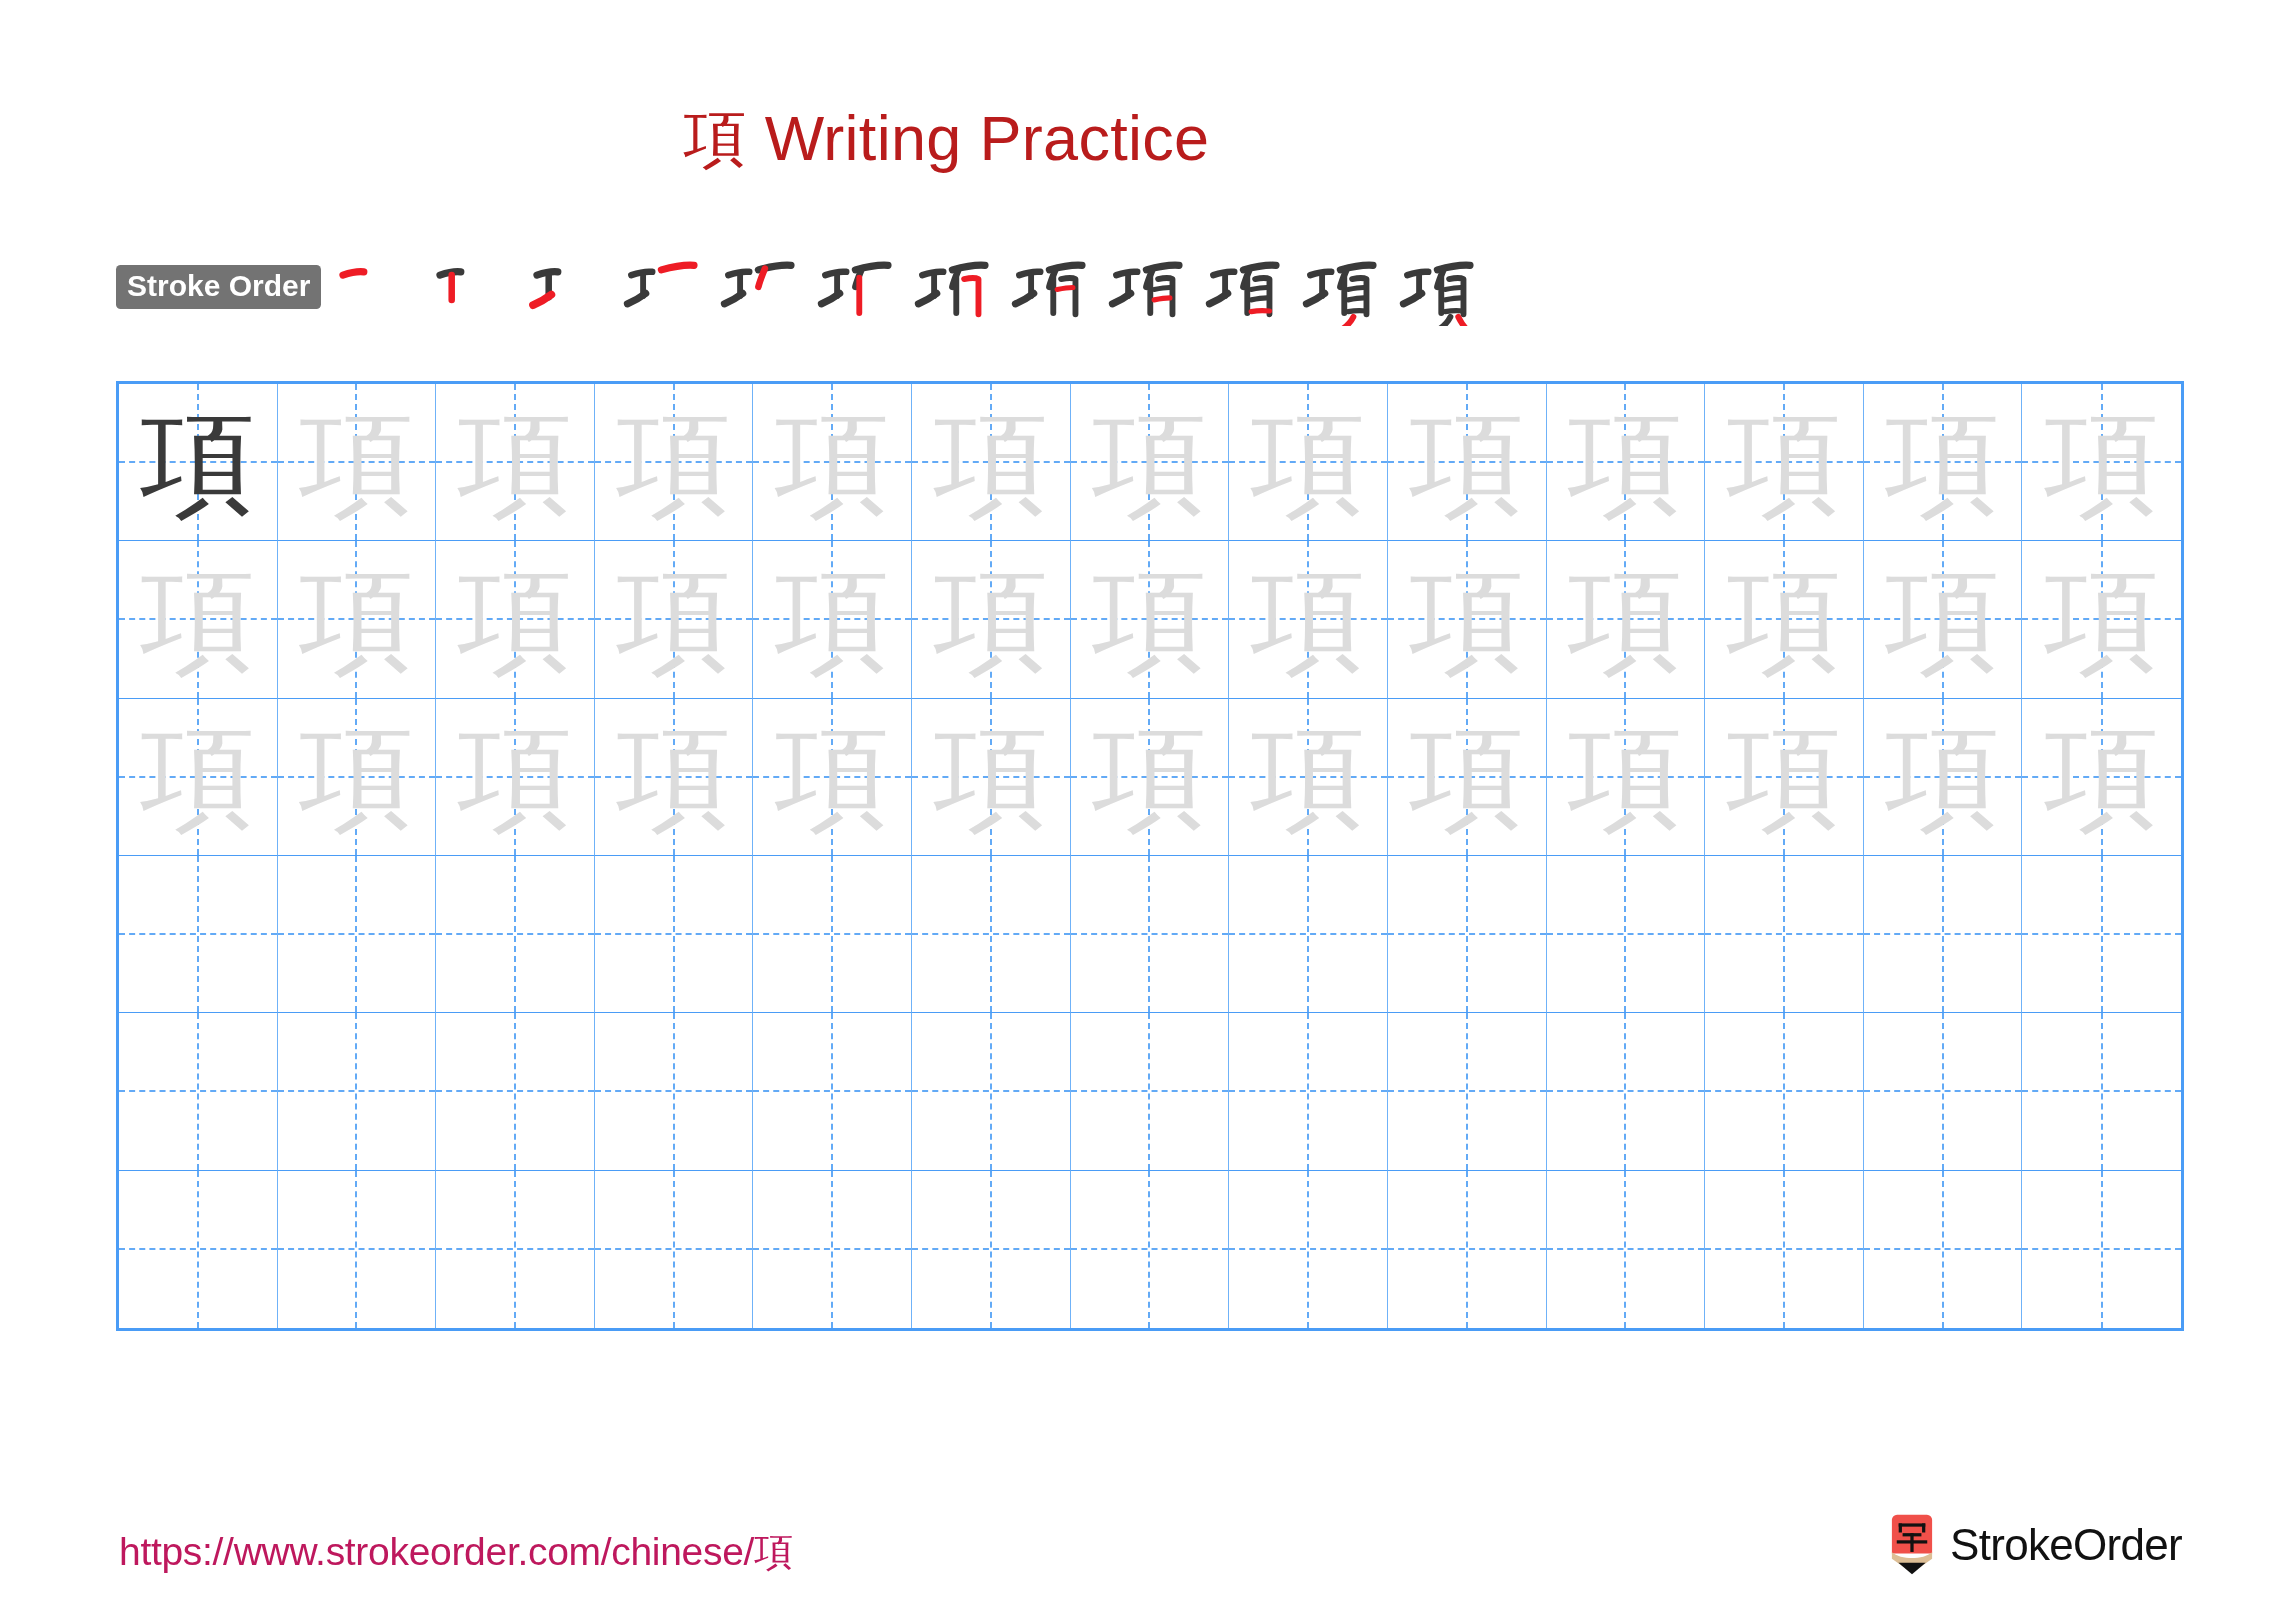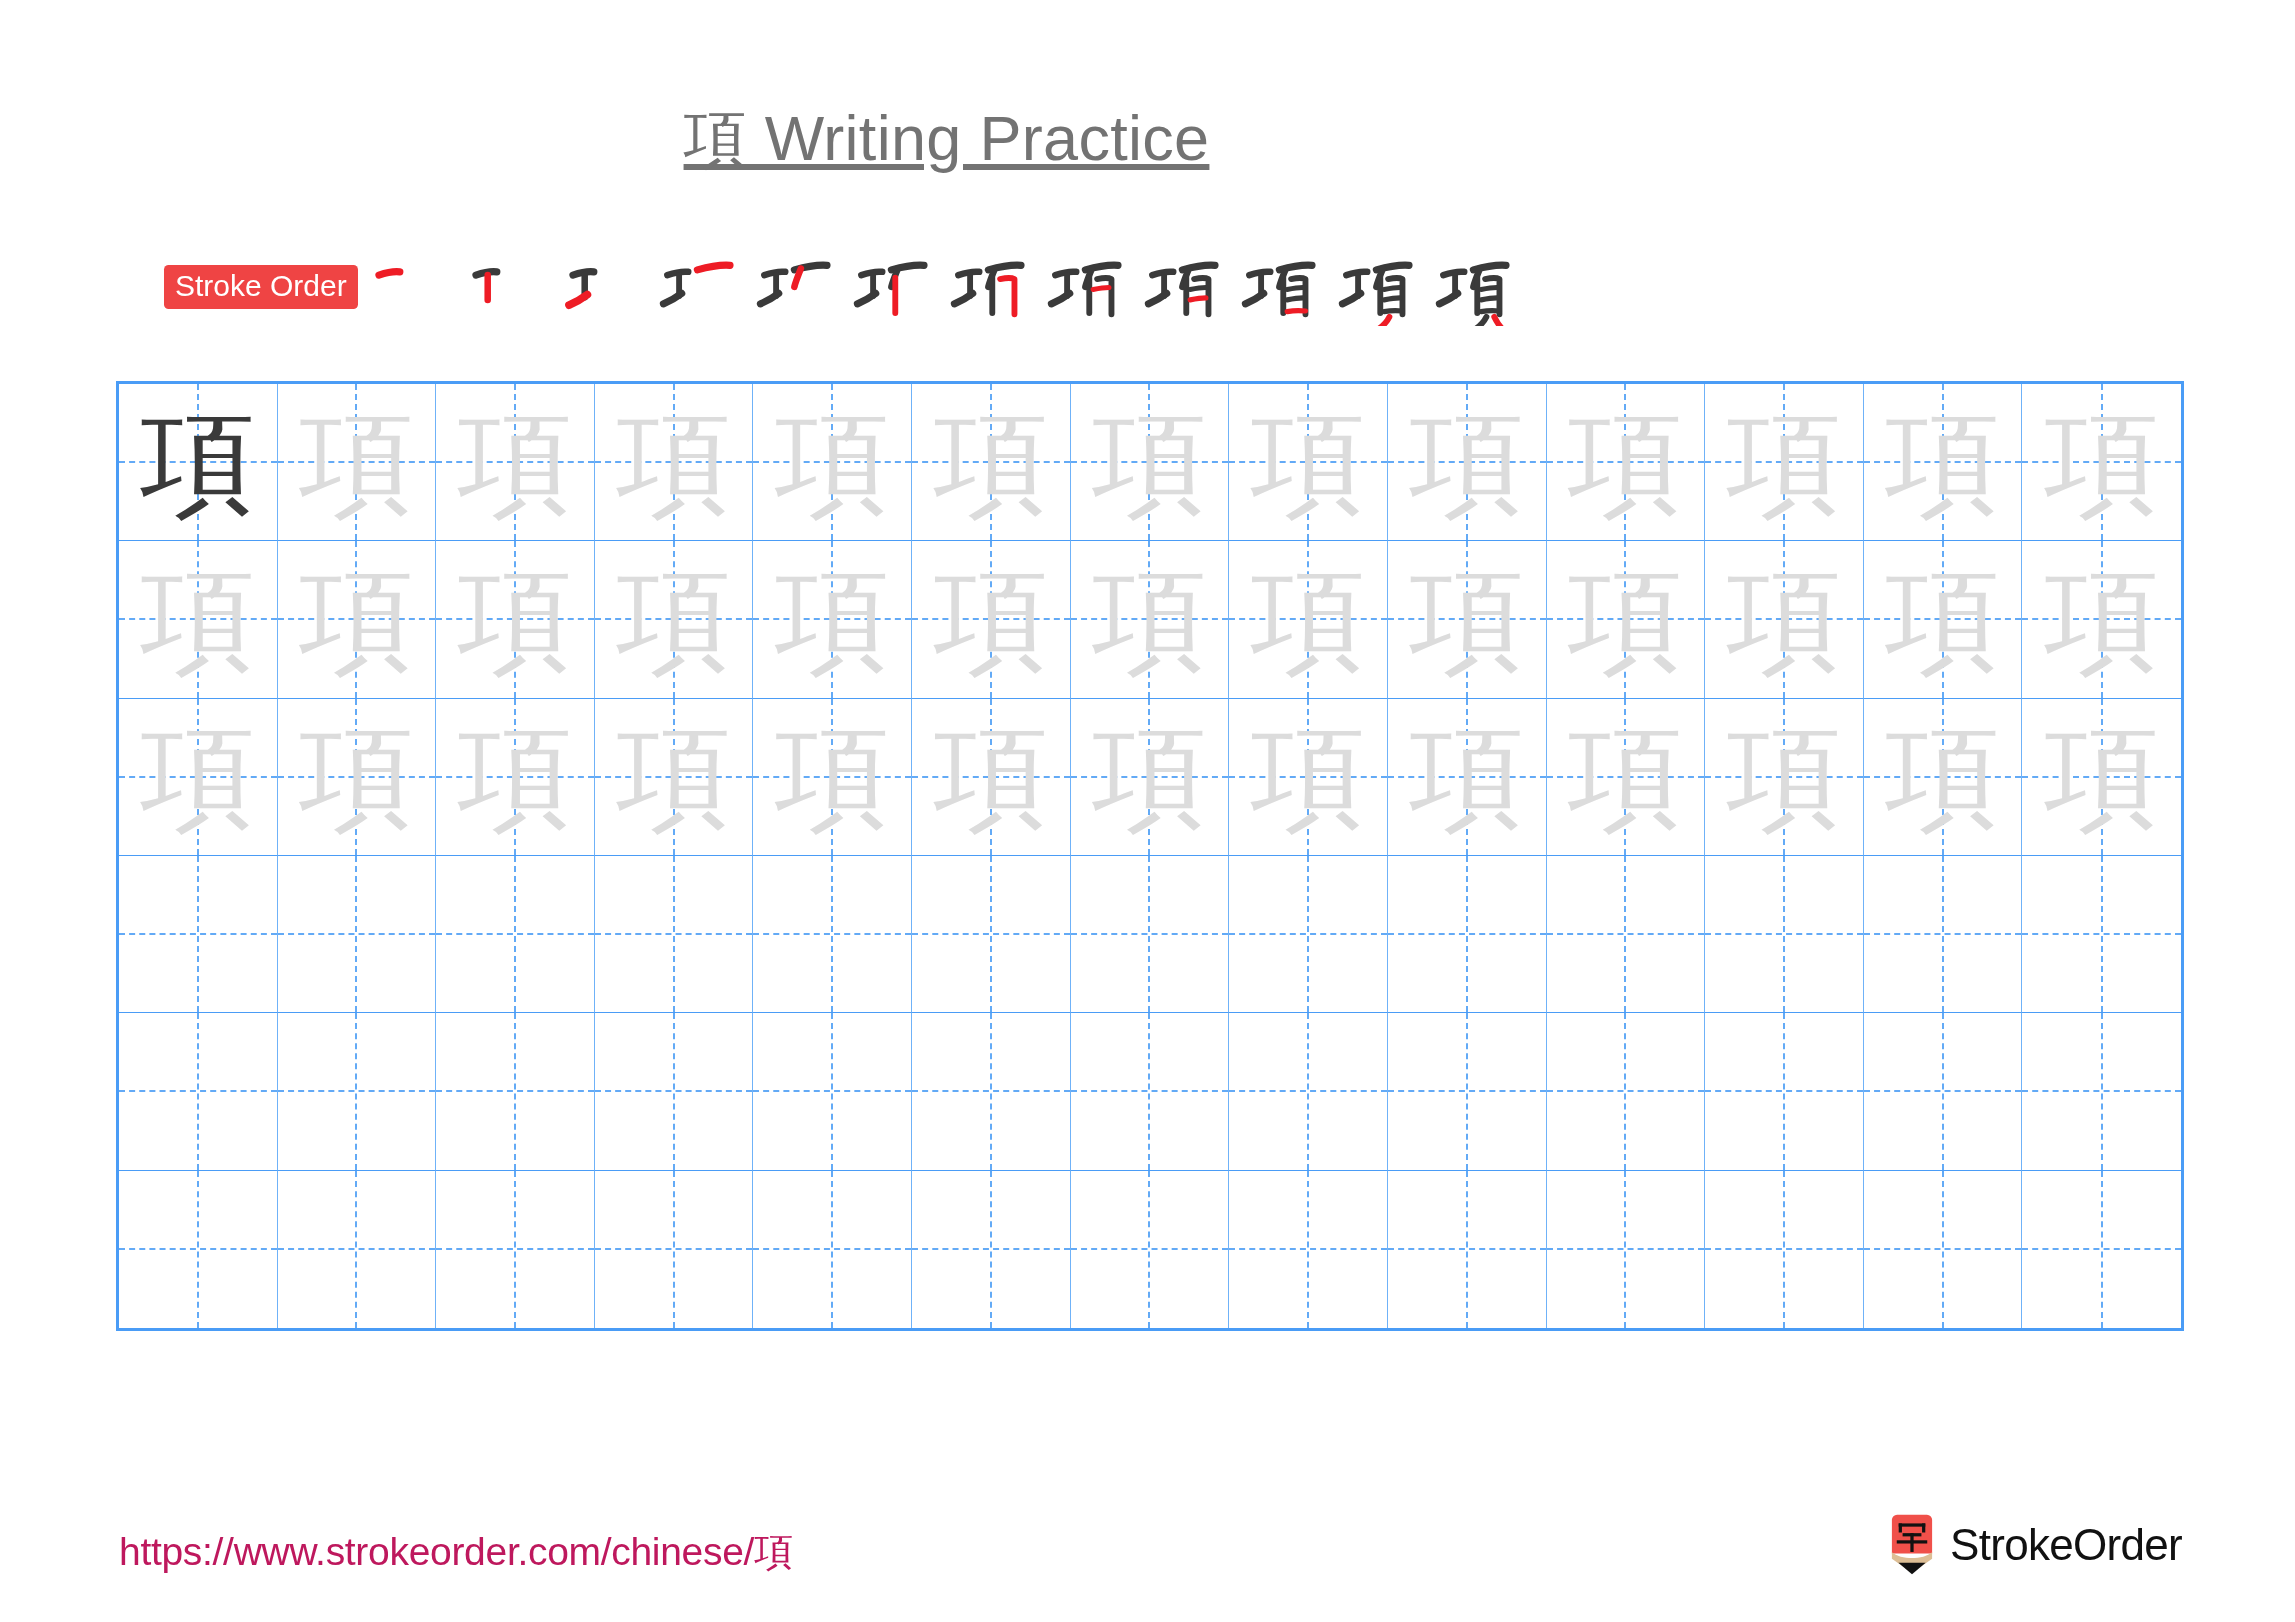--- a/index.html
+++ b/index.html
@@ -11,46 +11,44 @@
   }
   .page{ position:relative; width:2295px; height:1622px; }
 
   
   .title{
     position:absolute;
     top:101px; left:0; width:1893px;
     text-align:center;
     font-size:63px;
     font-weight:400;
-    color:#737373;
+    color:#b91c1c;
     letter-spacing:0.3px;
     line-height:1.2;
     white-space:nowrap;
-    text-decoration:underline;
   }
 
   
   .stroke-row{
     position:absolute;
     top:251px; left:116px;
     height:72px;
     display:flex;
     align-items:center;
   }
   .so-badge{
     display:inline-block;
-    background:#ef4444;
+    background:#737373;
     color:#ffffff;
     font-size:30px;
-    font-weight:400;
+    font-weight:700;
     border-radius:4.6px;
     padding:5.9px 11px 7.9px 11px;
     line-height:1;
     white-space:nowrap;
-    margin-left:48px;
   }
   .so-steps{
     display:flex;
     align-items:flex-start;
     margin-left:9.2px;
   }
   .so-step{
     width:97px;
     height:77px;
     position:relative;

